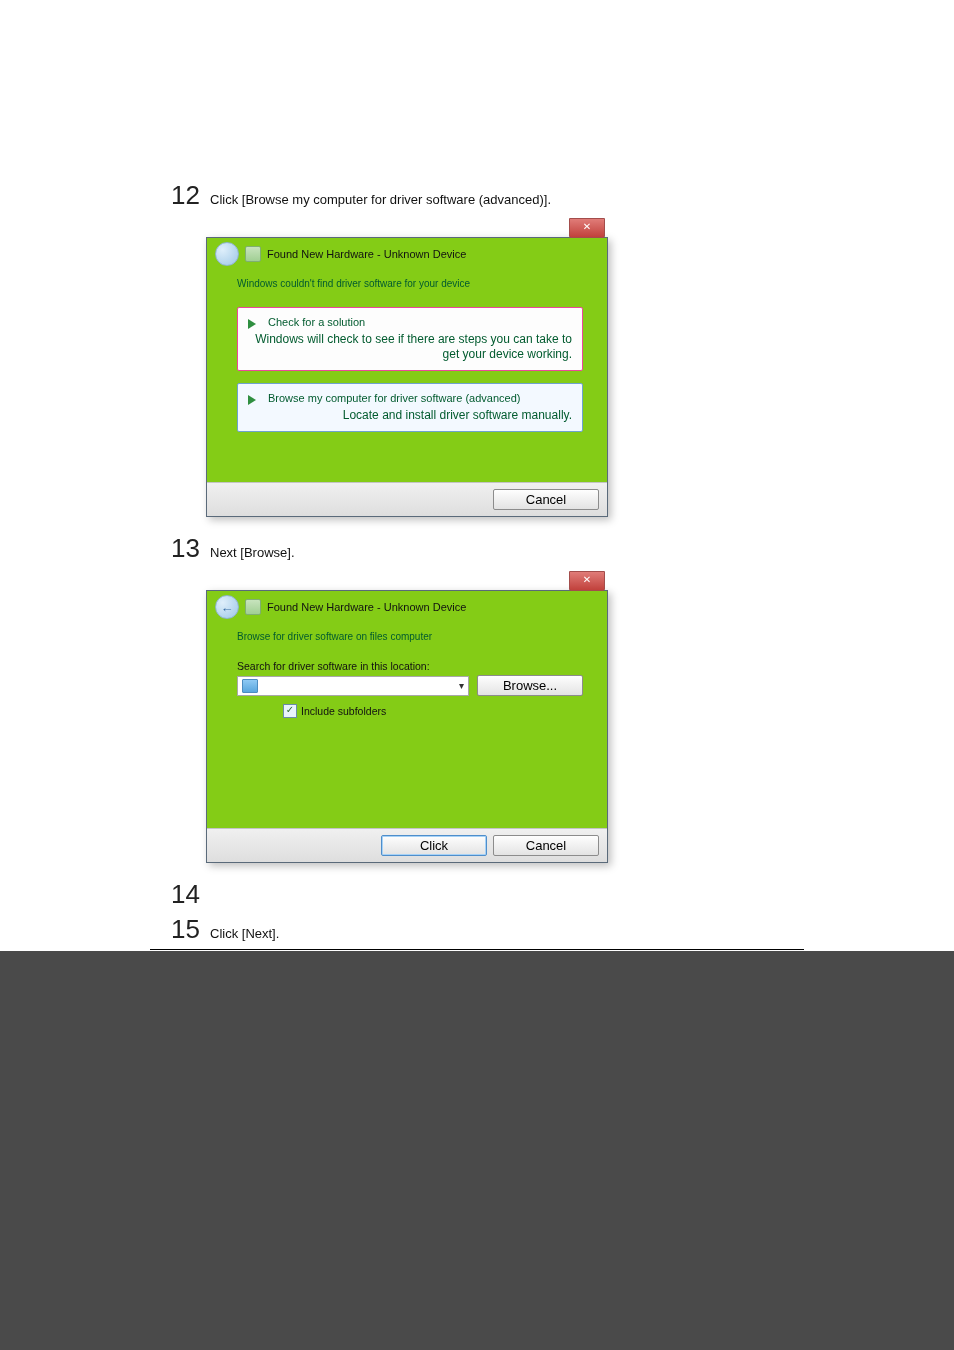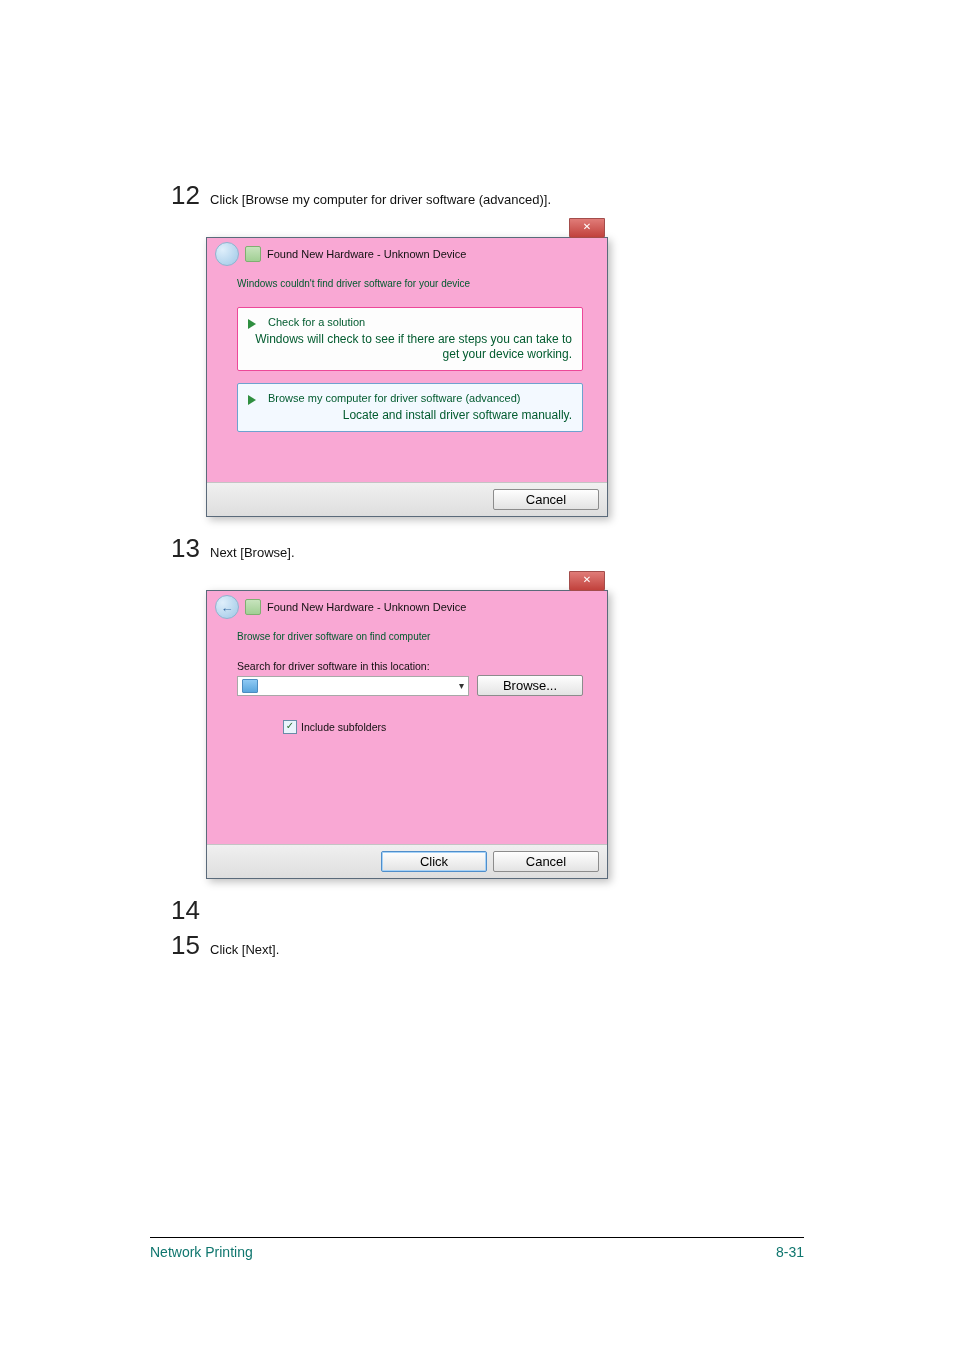--- a/index.html
+++ b/index.html
@@ -4,21 +4,21 @@
 <style>
   html, body {
     margin: 0;
     padding: 0;
     background: #4a4a4a;
     font-family: "Segoe UI", Arial, sans-serif;
   }
   .page-wrap {
     box-sizing: border-box;
     width: 954px;
-    height: 1350px;
+    height: 951px;
     margin: 0;
     padding: 180px 150px 90px 150px;
     background: #fff;
     position: relative;
     display: flex;
     flex-direction: column;
   }
   .content-area {
     flex: 1;
   }
@@ -46,21 +46,21 @@
 
   
   .dialog-container {
     margin-left: 56px;
     margin-top: 6px;
     margin-bottom: 16px;
   }
   .dialog-frame {
     width: 400px;
     border: 1px solid #5a6a7a;
-    background: #f9a8d4;
+    background: #84cc16;
     box-shadow: 3px 3px 8px rgba(0,0,0,0.25);
     position: relative;
     font-size: 11px;
   }
   .dialog-close-box {
     position: absolute;
     right: 2px;
     top: -20px;
     width: 34px;
     height: 18px;
@@ -200,21 +200,21 @@
   }
   .path-input .folder-ic {
     width:14px;height:12px;
     background:linear-gradient(#8fcaf4,#59a6dd);
     border:1px solid #4c8cc0;
     border-radius:1px;
   }
   .dropdown-caret {
     font-size:10px;color:#333;
   }
-  .chk-row { display:flex; align-items:center; margin-top:24px; gap:4px;padding-left:46px; }
+  .chk-row { display:flex; align-items:center; margin-top:8px; gap:4px;padding-left:46px; }
   .chk-box {
     width:12px;height:12px;
     border:1px solid #6a8ca8;
     background:#eaf4fc;
     font-size:10px;
     line-height:10px;
     text-align:center;
     color:#2a6b2f;
   }
   .chk-box::before { content:"✓"; }
@@ -296,21 +296,21 @@
         <div class="dialog-frame">
           <div class="dialog-close-box"></div>
 
           <div class="dialog-header">
             <div class="hdr-icon back"></div>
             <div class="hdr-tiny-icon"></div>
             <div class="hdr-title">Found New Hardware - Unknown Device</div>
           </div>
 
           <div class="dialog-body">
-            <div class="dl-heading">Browse for driver software on find computer</div>
+            <div class="dl-heading">Browse for driver software on files computer</div>
 
             <div class="field-label">Search for driver software in this location:</div>
             <div class="field-row">
               <div class="path-input">
                 <span class="folder-ic"></span>
                 <span></span>
                 <span class="dropdown-caret">▾</span>
               </div>
               <div class="win-btn">Browse...</div>
             </div>

